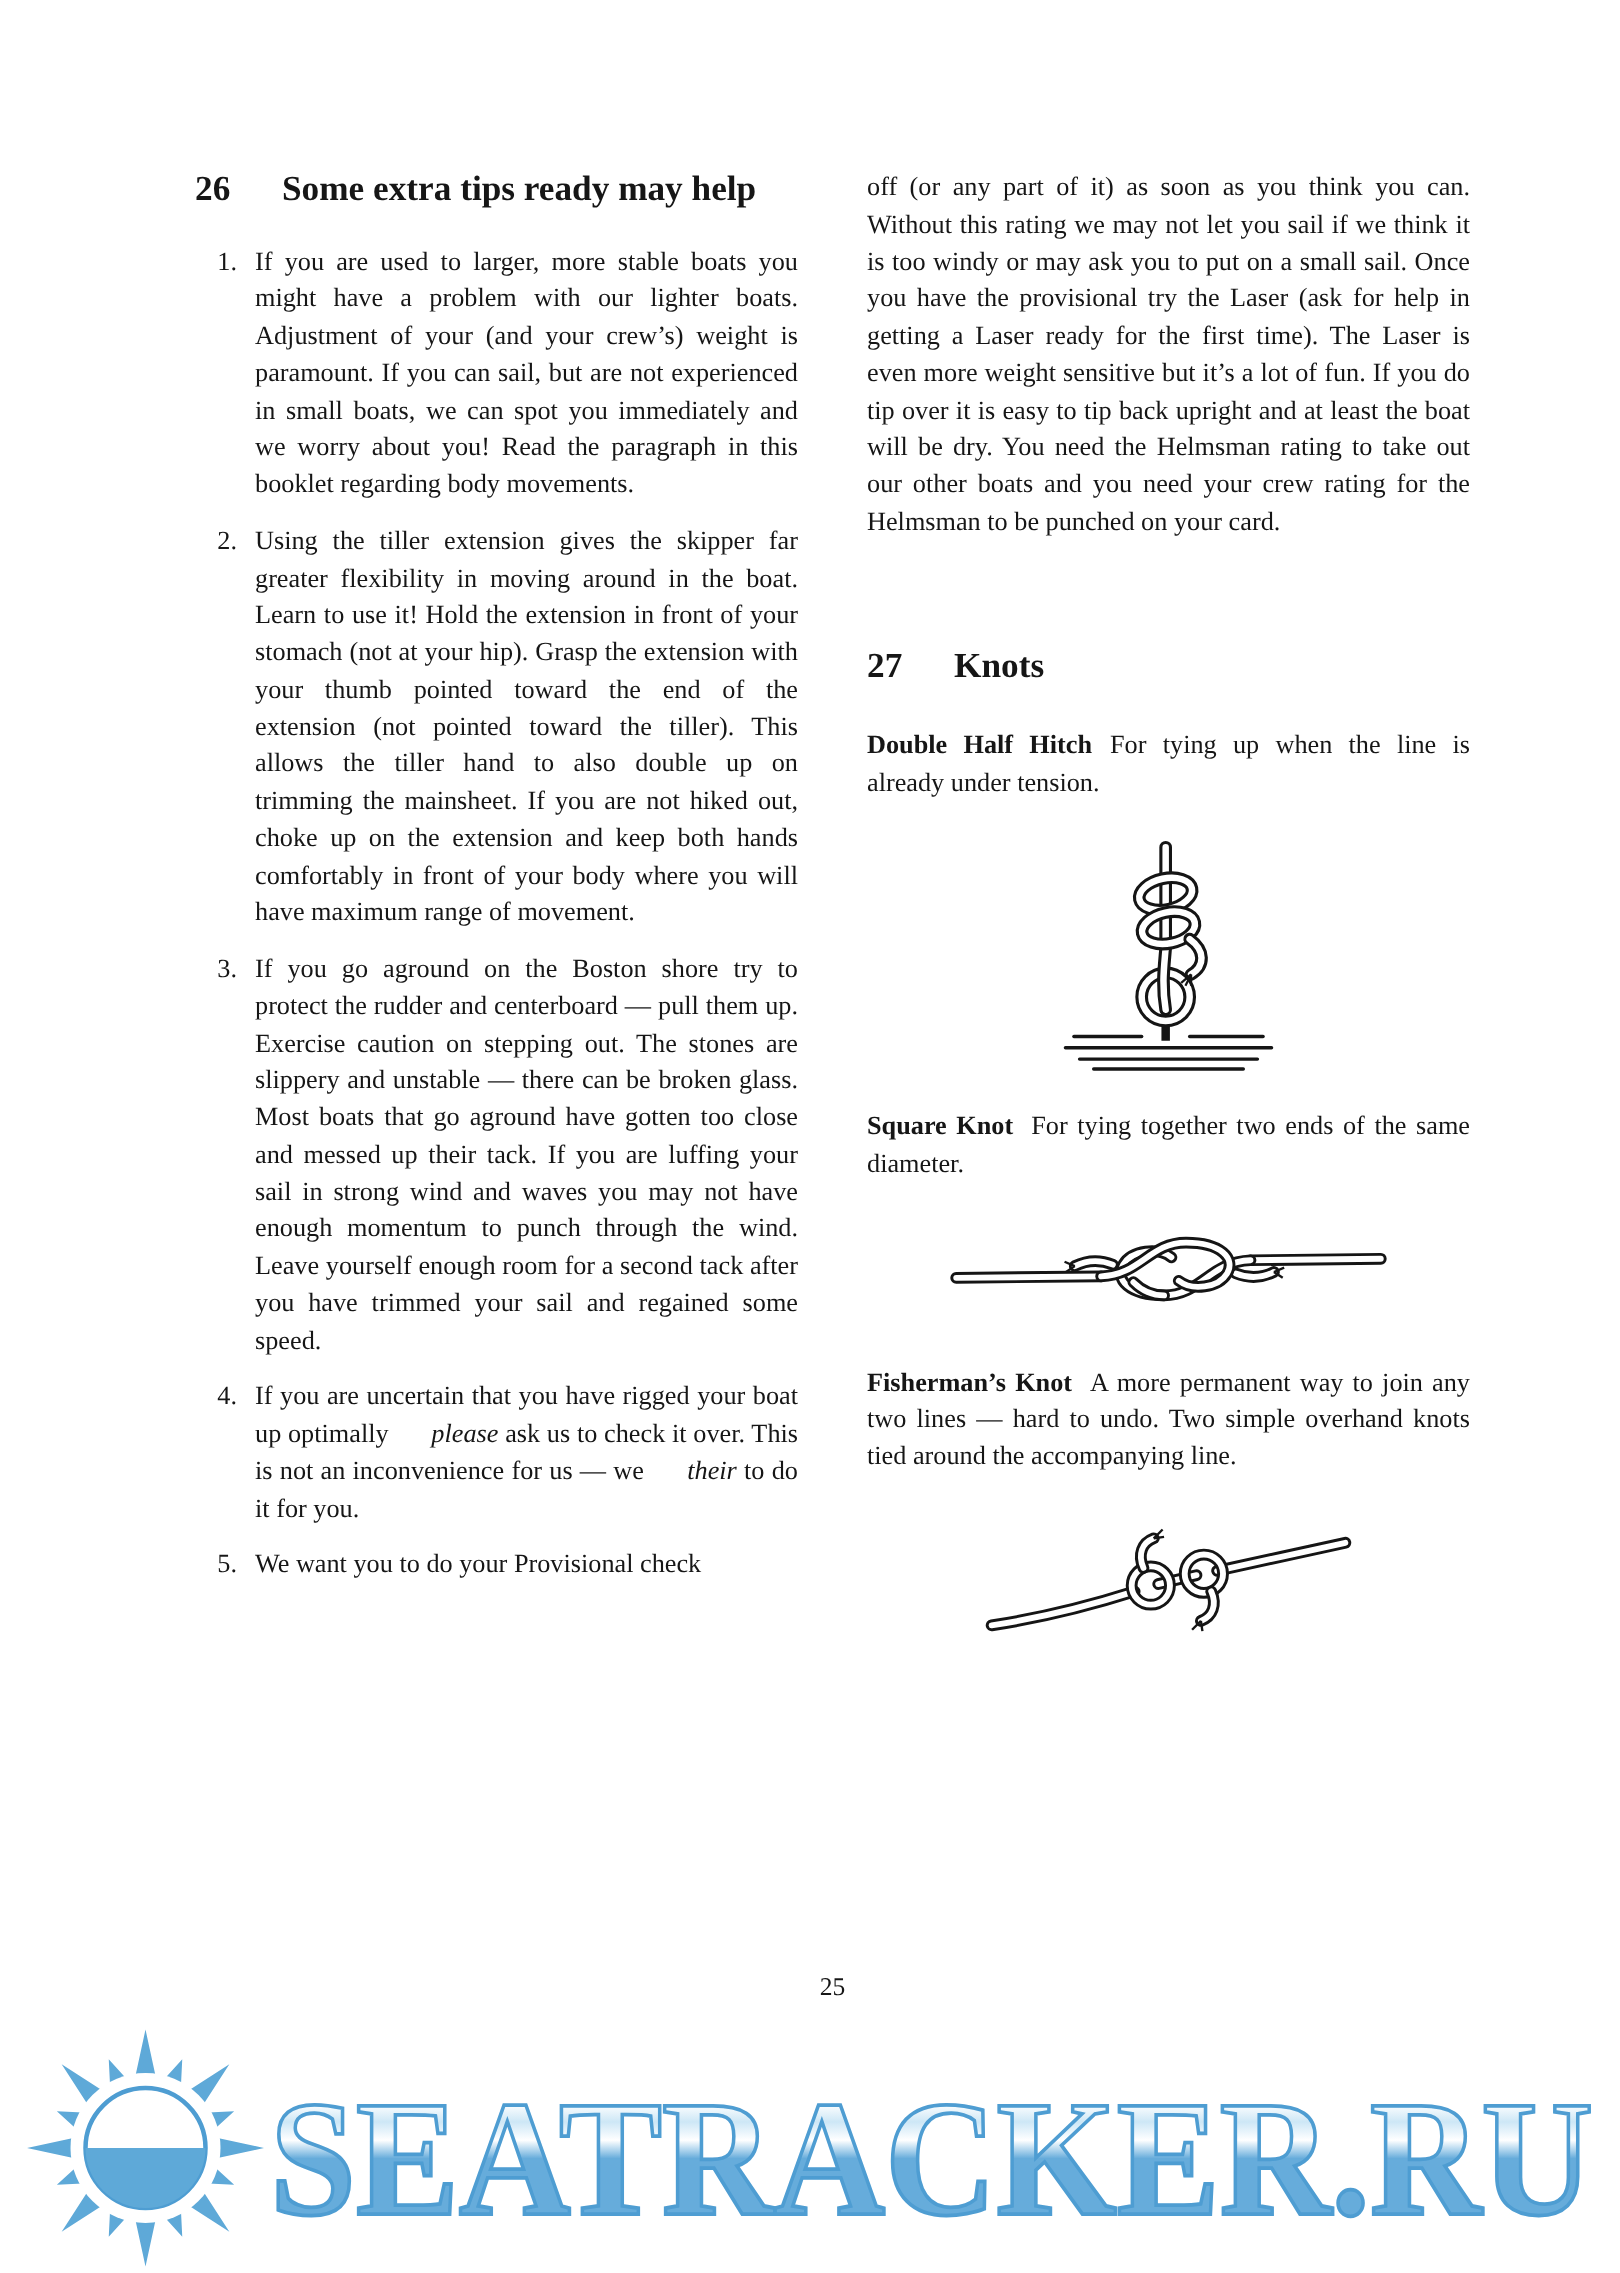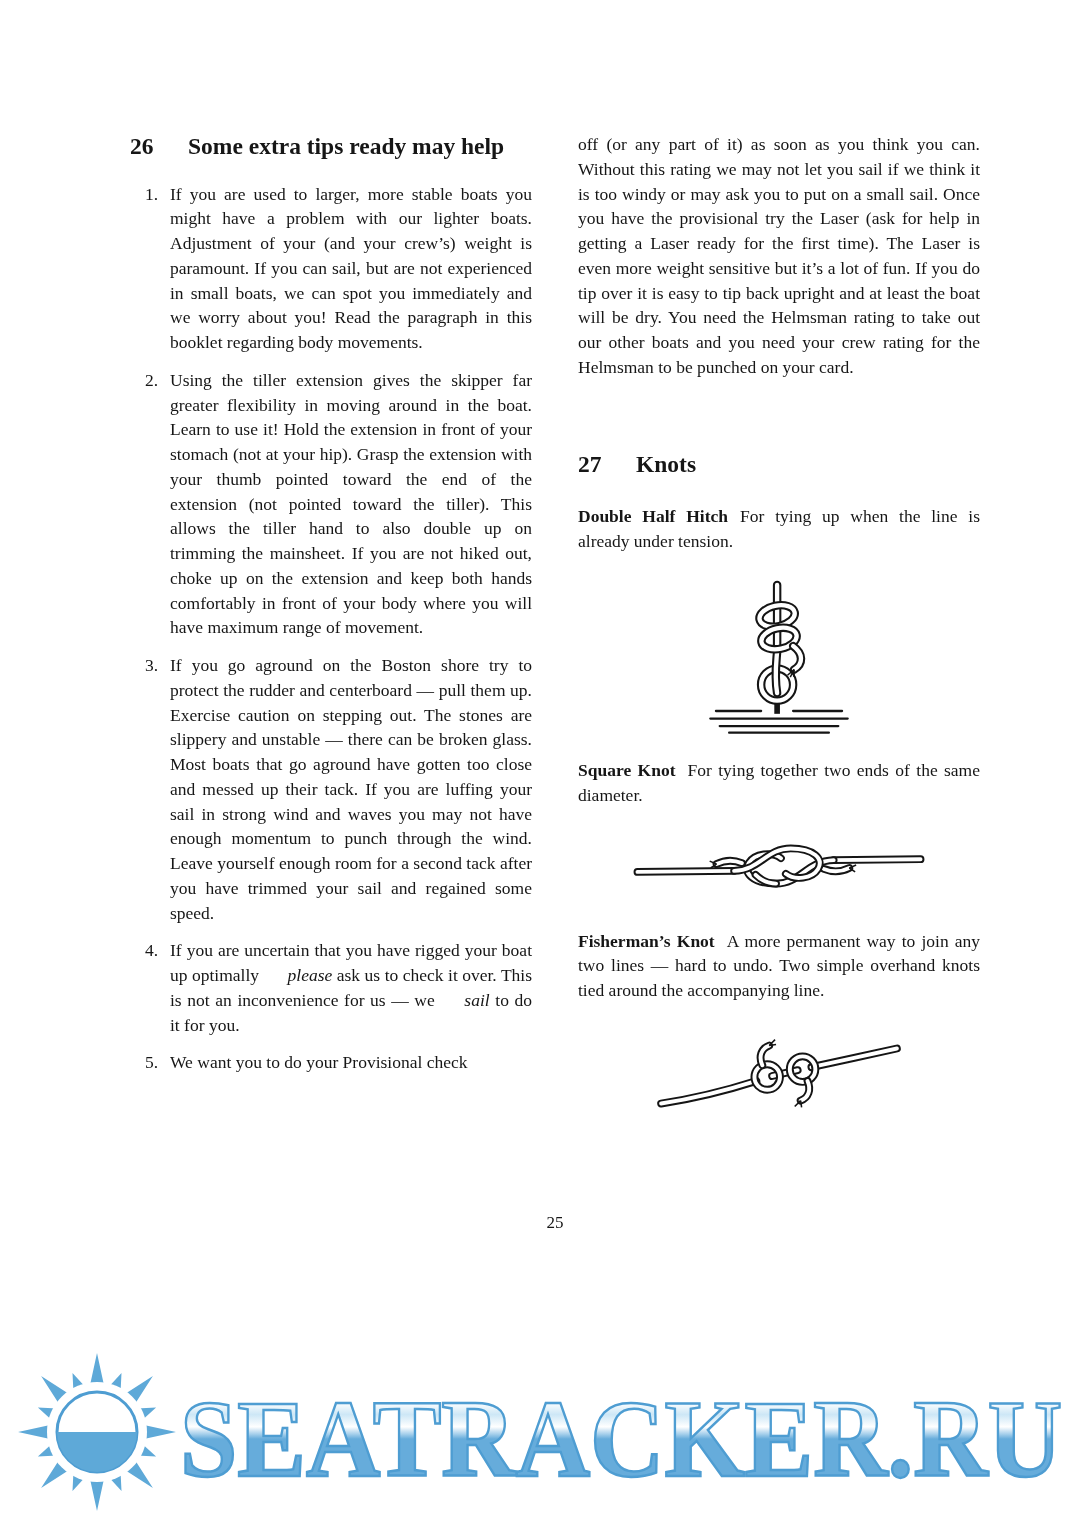--- a/index.html
+++ b/index.html
@@ -6,21 +6,21 @@
   html, body { width:1080px; height:1515px; }
   body {
     background:#ffffff;
     font-family:"Liberation Serif","DejaVu Serif",serif;
     color:#161616;
     position:relative;
     overflow:hidden;
   }
   .col {
     position:absolute;
-    top:132px;
+    top:112px;
     width:402px;
     font-size:17.5px;
     line-height:1.415;
     text-align:justify;
   }
   .col-left  { left:130px; }
   .col-right { left:578px; }
 
   .sec-heading {
     display:flex;
@@ -39,21 +39,21 @@
   .italic { font-style:italic;margin-left:24px; }
 
   .h27 { margin-top:70px; margin-bottom:26px; }
 
   .knot-para { margin-bottom:4px; }
   .knot-name { font-weight:700; padding-right:12px; }
   figure { text-align:center; margin:18px 0 14px 0; }
 
   .page-number {
     position:absolute;
-    left:130px; top:1213px; width:850px;
+    left:130px; top:1315px; width:850px;
     text-align:center;
     font-size:17px;
   }
 
   
   .rope-o { fill:none; stroke:#151515; stroke-width:9;   stroke-linecap:round; }
   .rope-i { fill:none; stroke:#ffffff; stroke-width:4.6; stroke-linecap:round; }
   .thin .rope-o { stroke-width:8; }
   .thin .rope-i { stroke-width:4; }
   .fray  { stroke:#151515; stroke-width:1.6; }
@@ -83,21 +83,21 @@
     <div class="item-body">Using the tiller extension gives the skipper far greater flexibility in moving around in the boat. Learn to use it! Hold the extension in front of your stomach (not at your hip). Grasp the extension with your thumb pointed toward the end of the extension (not pointed toward the tiller). This allows the tiller hand to also double up on trimming the mainsheet. If you are not hiked out, choke up on the extension and keep both hands comfortably in front of your body where you will have maximum range of movement.</div>
   </div>
 
   <div class="list-item">
     <span class="item-num">3.</span>
     <div class="item-body">If you go aground on the Boston shore try to protect the rudder and centerboard — pull them up. Exercise caution on stepping out. The stones are slippery and unstable — there can be broken glass. Most boats that go aground have gotten too close and messed up their tack. If you are luffing your sail in strong wind and waves you may not have enough momentum to punch through the wind. Leave yourself enough room for a second tack after you have trimmed your sail and regained some speed.</div>
   </div>
 
   <div class="list-item">
     <span class="item-num">4.</span>
-    <div class="item-body"><span>If you are uncertain that you have rigged your boat up optimally </span><span class="italic">please</span><span> ask us to check it over. This is not an inconvenience for us — we </span><span class="italic">sail</span><span> to do it for you.</span></div>
+    <div class="item-body"><span>If you are uncertain that you have rigged your boat up optimally </span><span class="italic">please</span><span> ask us to check it over. This is not an inconvenience for us — we </span><span class="italic">their</span><span> to do it for you.</span></div>
   </div>
 
   <div class="list-item">
     <span class="item-num">5.</span>
     <div class="item-body">We want you to do your Provisional check</div>
   </div>
 
 </div>
 
 <div class="col col-right">

